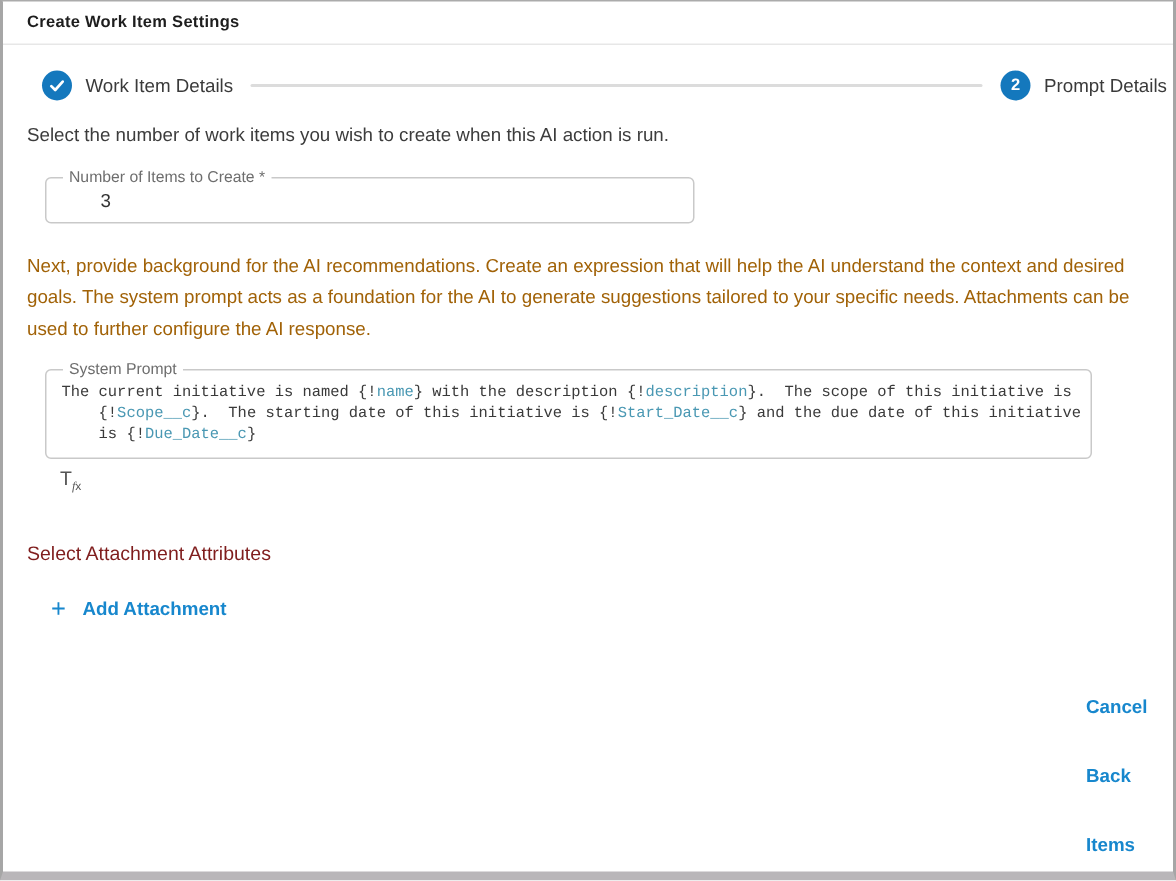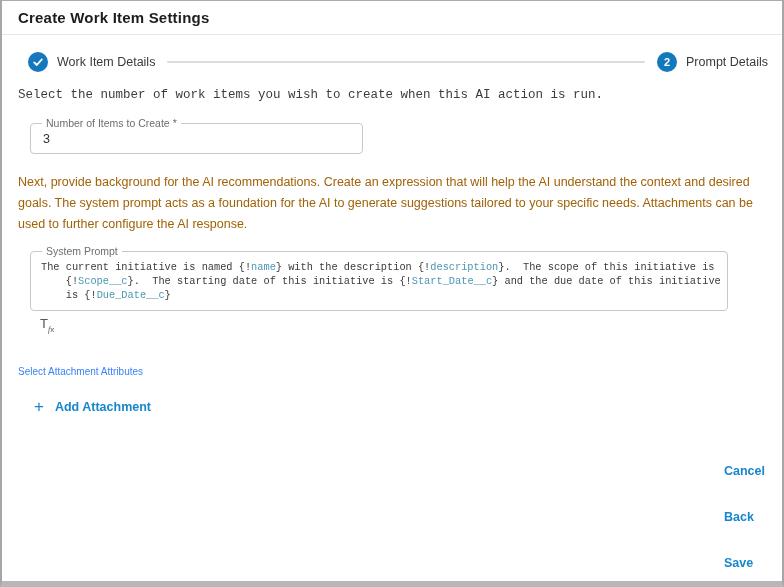--- a/index.html
+++ b/index.html
@@ -5,43 +5,43 @@
   html,body { margin:0; padding:0; background:#fff; }
   .frame {
     position:relative; width:784px; height:587px; box-sizing:border-box;
     background:#ffffff; overflow:hidden;
     border:2px solid #a6a6a6; border-top:1px solid #ababab;
     border-bottom:6px solid #b9b6b9;
     font-family:"Liberation Sans", sans-serif; color:#3d3d3d;
   }
   .title-bar {
     padding:8px 16px 8px; border-bottom:1px solid #e7e7e7;
-    font-size:15px; font-weight:bold; color:#1d1d1d; letter-spacing:.2px;
+    font-size:11px; font-weight:bold; color:#1d1d1d; letter-spacing:.2px;
   }
   
-  .stepper { display:flex; align-items:center; padding:17px 14px 0 26px; }
+  .stepper { display:flex; align-items:center; padding:17px 4px 0 26px; }
   .step { display:flex; align-items:center; gap:9px; }
   .circle {
     width:20px; height:20px; border-radius:50%; background:#1478bd; color:#fff;
     display:flex; align-items:center; justify-content:center;
     font-size:11px; font-weight:bold; flex:0 0 auto;
   }
   .step-label { font-size:12.5px; color:#3a3a3a; white-space:nowrap; }
   .connector { flex:1; height:2px; background:#dcdcdc; margin:0 12px; border-radius:1px; }
   
-  .intro { margin:16px 16px 0; font-size:12.5px; color:#3c3c3c;font-family:Liberation Mono, monospace; }
+  .intro { margin:16px 16px 0; font-size:12.5px; color:#3c3c3c; }
   .description { margin:18px 16px 0; font-size:12.5px; line-height:21px; color:#a16207; width:752px; }
-  .section-label { margin:20px 16px 0; font-size:10px; color:#3b82f6; }
+  .section-label { margin:20px 16px 0; font-size:13px; color:#7f1d1d; }
   
   .outlined { position:relative; border:1px solid #c9c9c9; border-radius:4px; background:#fff; box-sizing:border-box; }
   .flabel {
     position:absolute; top:-7px; left:11px; background:#fff; padding:0 4px;
     font-size:10.5px; color:#6e6e6e; white-space:nowrap;
   }
-  .num-field { margin:21px 0 0 28px; width:333px; height:31px; }
+  .num-field { margin:21px 0 0 28px; width:433px; height:31px;padding-left:24px; }
   .num-field input {
     border:none; outline:none; background:transparent; width:330px;
     margin:8px 0 0 12px; padding:0; font-family:"Liberation Sans",sans-serif;
     font-size:12.5px; color:#333;
   }
   
   .prompt-row { display:flex; align-items:flex-start; margin:16px 16px 0 28px;flex-direction:column; }
   .prompt-box { width:698px; min-height:53px; padding:8px 10px 8px; }
   .prompt-text { font-family:Liberation Mono, monospace; font-size:10.3px; line-height:14px; white-space:pre; color:#3a3a3a; }
   .prompt-text .var { color:#4a98b3; }
@@ -101,16 +101,16 @@
   <div class="section-label">Select Attachment Attributes</div>
 
   <a class="add-attachment">
     <span class="plus">+</span>
     <span>Add Attachment</span>
   </a>
 
   <div class="footer">
     <a>Cancel</a>
     <a>Back</a>
-    <a>Save</a>
+    <a>Items</a>
   </div>
 
 </div>
 
 </body></html>

